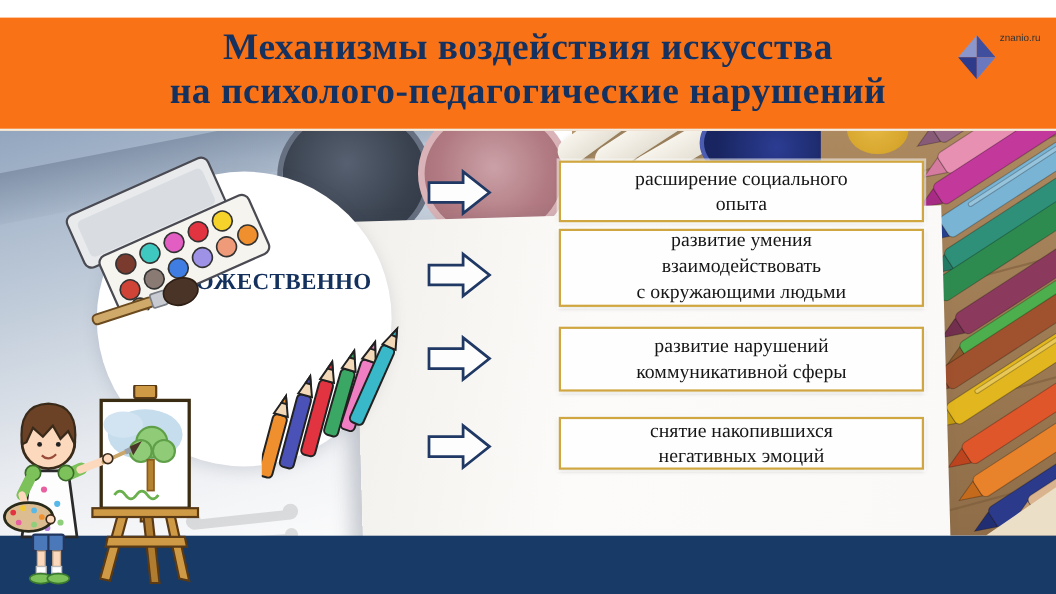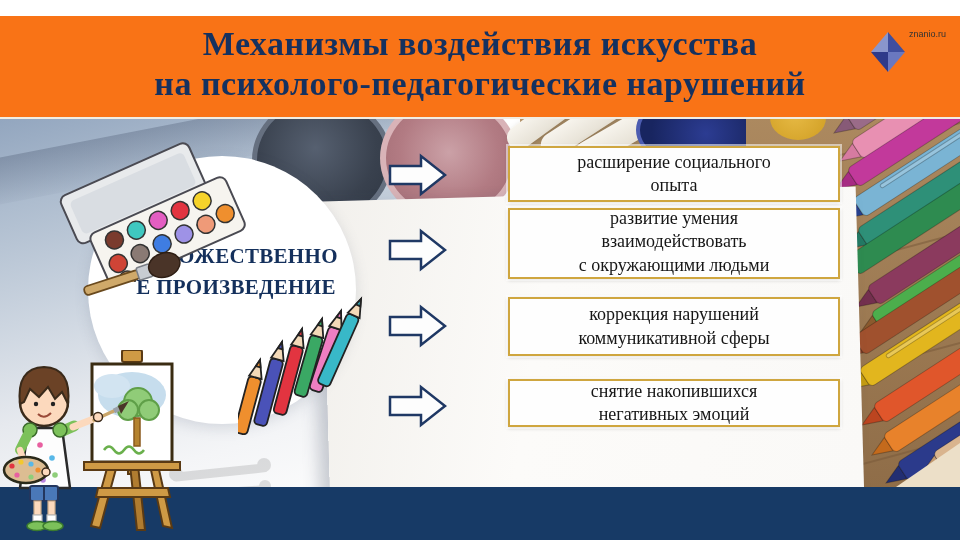--- a/index.html
+++ b/index.html
@@ -181,21 +181,20 @@
       <circle cx="8" cy="22" r="7"></circle>
         <circle cx="96" cy="13" r="7"></circle>
       <rect x="14" y="36" width="84" height="8" rx="4" transform="rotate(-4 56 40)"></rect>
       <circle cx="97" cy="34" r="6"></circle>
     </g>
   </svg>
 
   <div class="circle"></div>
   <div class="circle-label">
     <span>ХУДОЖЕСТВЕННО</span>
-    <span>Е ПРОИЗВЕДЕНИЕ</span>
   </div>
 
   <svg class="sprite" style="left:52px;top:132px;z-index:6;" width="195" height="150" viewBox="0 0 195 150">
     <g transform="rotate(-24 97 75)">
       <rect x="18" y="30" width="140" height="52" rx="7" fill="#e8eaec" stroke="#4a4a52" stroke-width="2"></rect>
       <rect x="26" y="38" width="124" height="36" rx="5" fill="#d9dde2"></rect>
       <rect x="30" y="76" width="148" height="58" rx="7" fill="#f6f4ef" stroke="#4a4a52" stroke-width="2"></rect>
       <g stroke="#333" stroke-width="1.5">
         <circle cx="52" cy="91" r="9" fill="#7a3b2e"></circle>
           <circle cx="76" cy="91" r="9" fill="#3fc8c0"></circle>
@@ -272,21 +271,21 @@
   <div class="item-box" id="box1">
       <span>расширение социального
 опыта</span>
     </div>
   <div class="item-box" id="box2">
       <span>развитие умения
 взаимодействовать
 с окружающими людьми</span>
     </div>
   <div class="item-box" id="box3">
-      <span>коррекция нарушений
+      <span>развитие нарушений
 коммуникативной сферы</span>
     </div>
   <div class="item-box" id="box4">
       <span>снятие накопившихся
 негативных эмоций</span>
     </div>
 
   <div class="footer"></div>
 
   <svg class="boy" width="210" height="185" viewBox="0 0 210 185">

